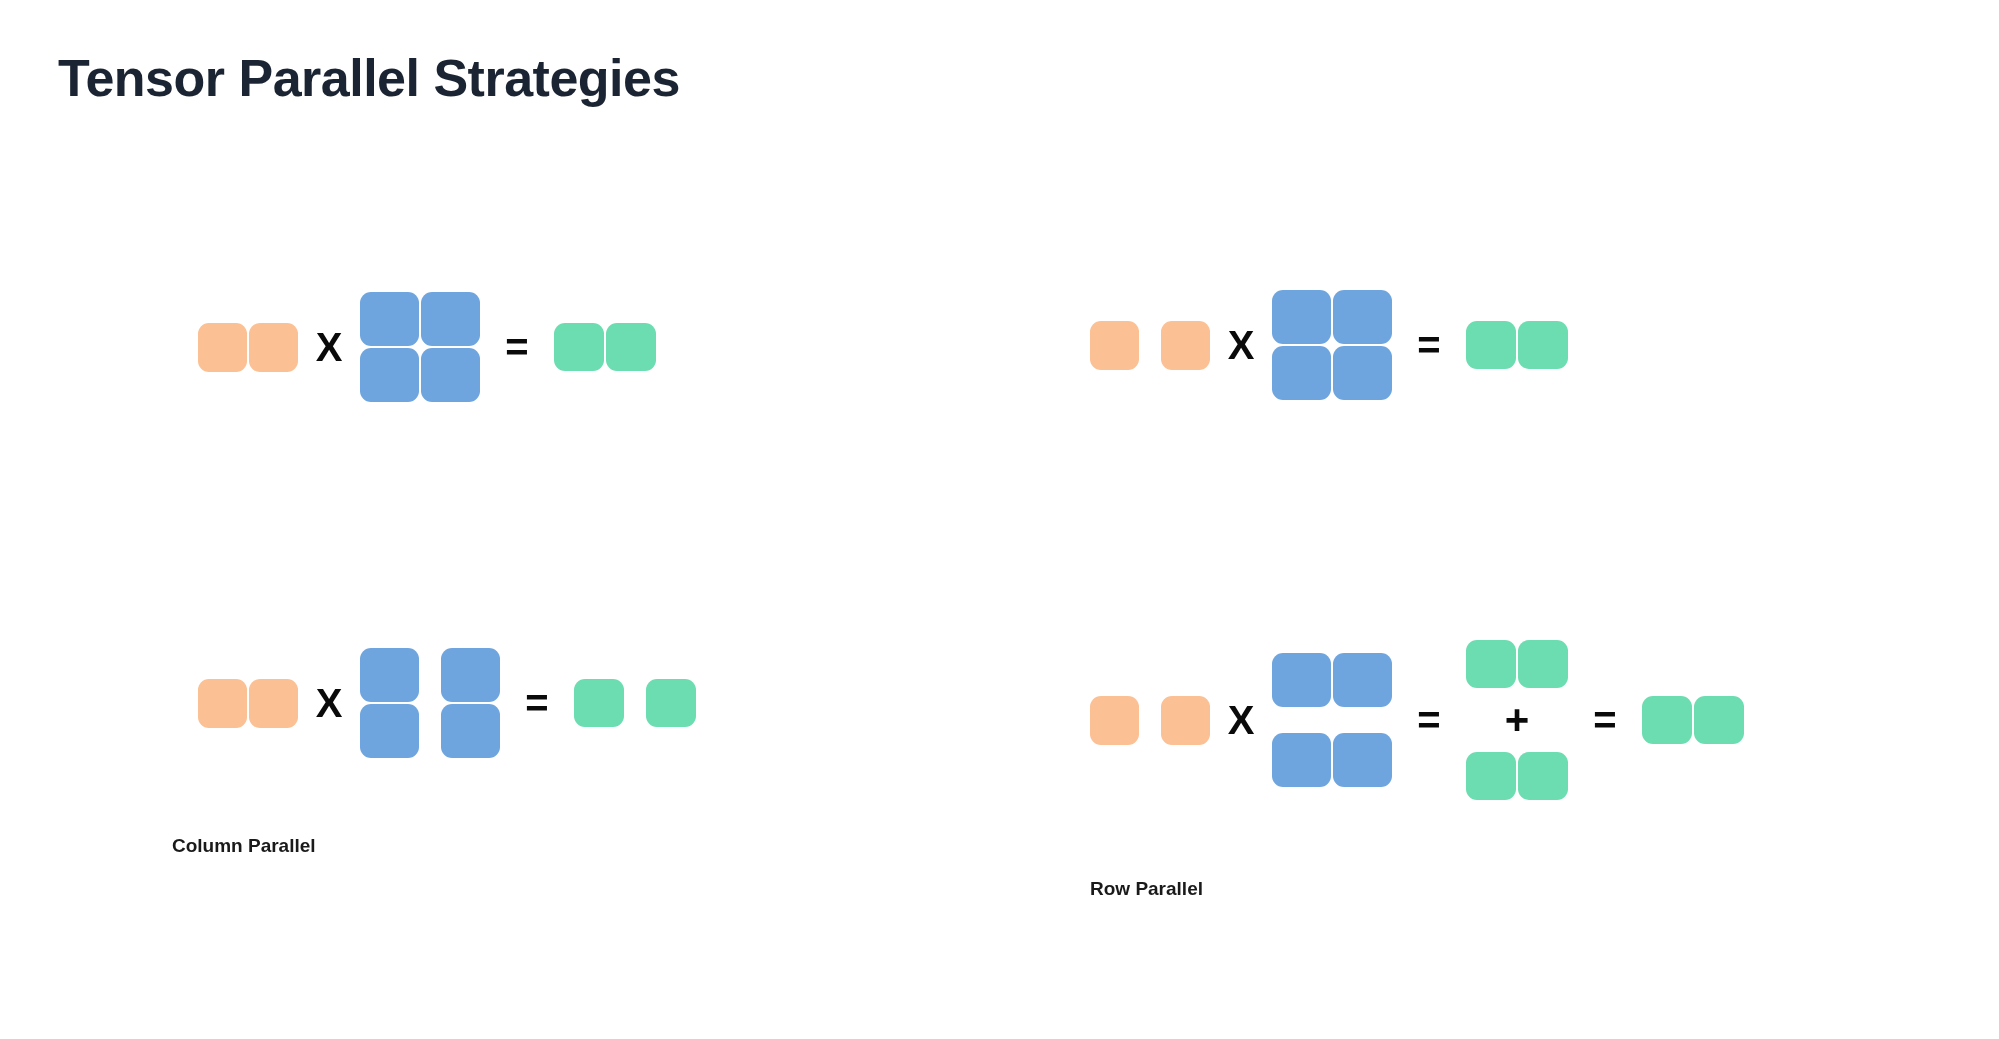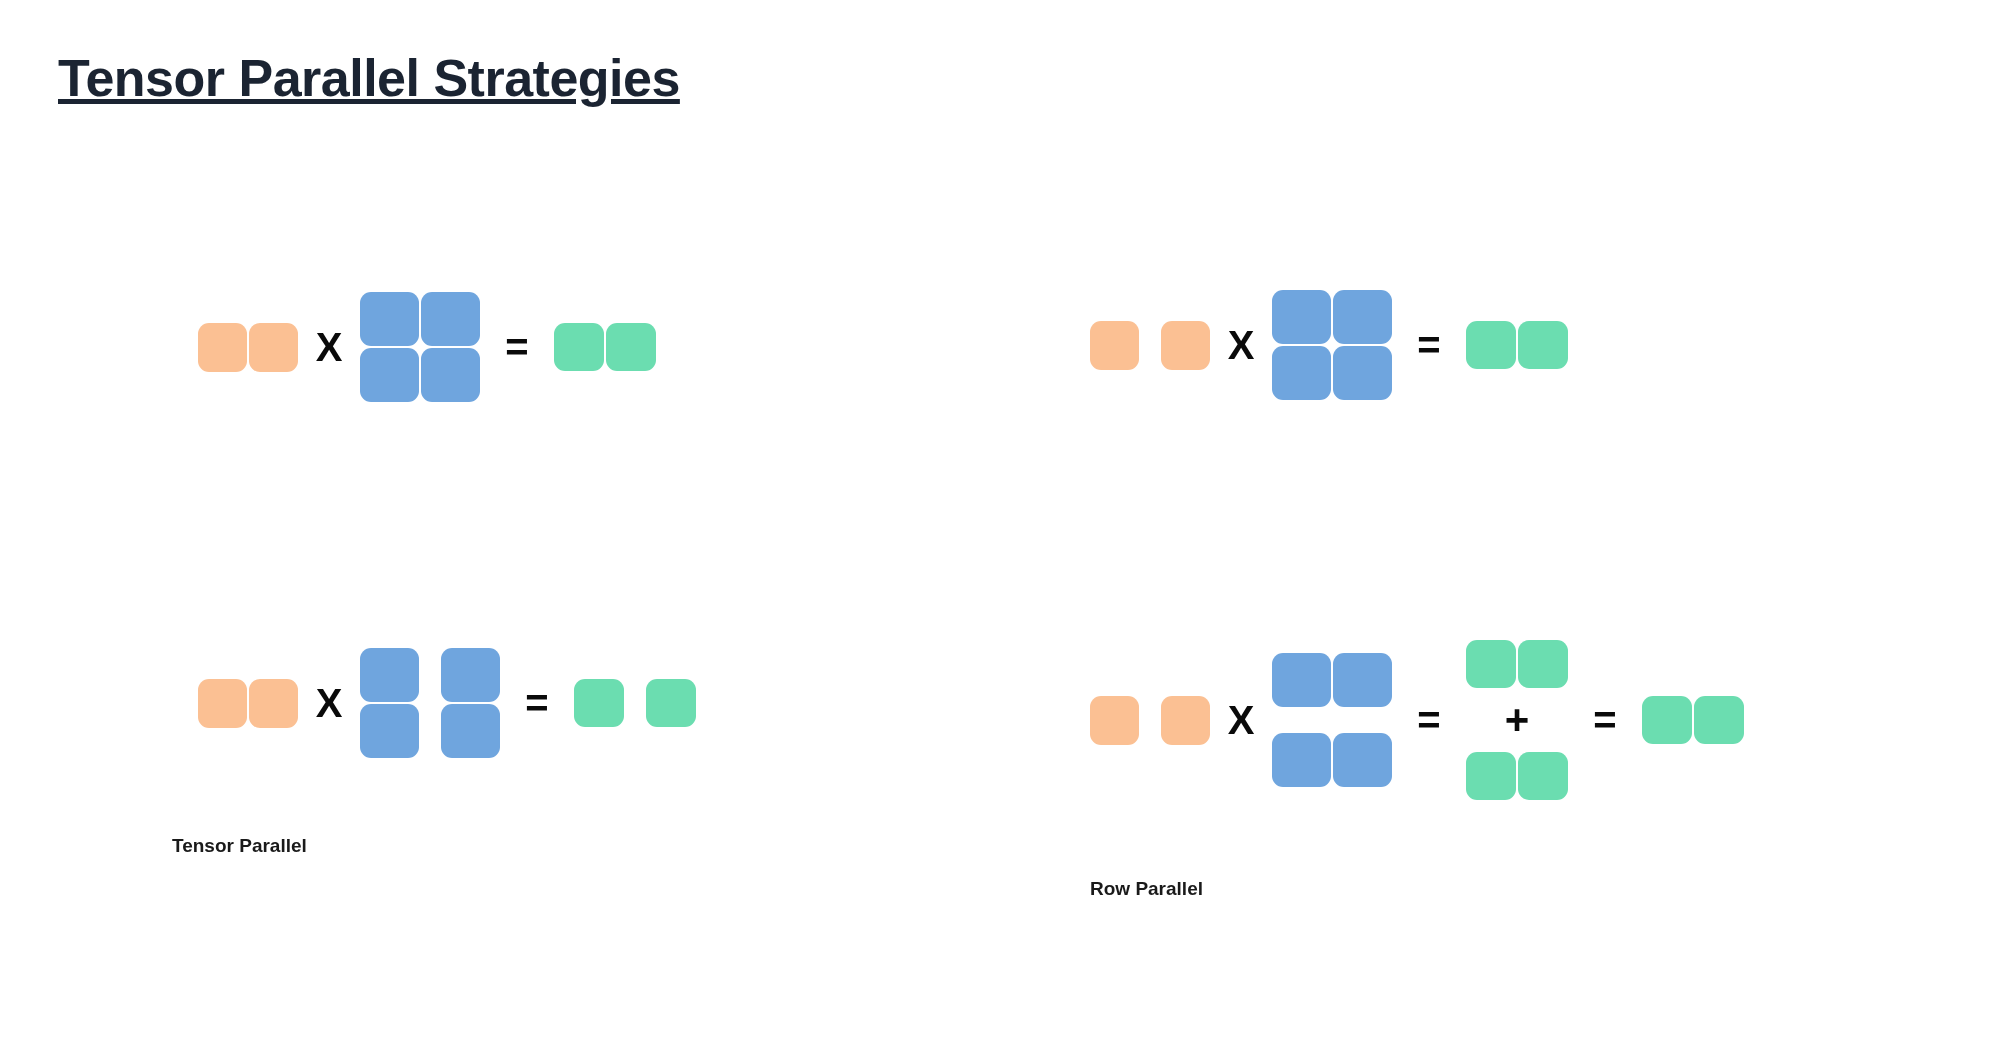--- a/index.html
+++ b/index.html
@@ -19,21 +19,20 @@
   
   #page-title {
     position: absolute;
     left: 58px;
     top: 48px;
     font-size: 52px;
     font-weight: bold;
     color: #1b2432;
     letter-spacing: -0.5px;
     white-space: nowrap;
-    text-decoration: underline;
   }
 
   
   .diagram {
     position: absolute;
     display: flex;
     align-items: center;
   }
   #diagram-full-left   { left: 198px;  top: 292px; }
   #diagram-column-par  { left: 198px;  top: 648px; }
@@ -158,21 +157,21 @@
   </div>
 
   <div class="op op-eq">=</div>
 
   <div class="row-group gap-split">
     <div class="cell green sz-green"></div>
     <div class="cell green sz-green"></div>
   </div>
 </div>
 
-<div class="strategy-label" id="label-column-parallel">Tensor Parallel</div>
+<div class="strategy-label" id="label-column-parallel">Column Parallel</div>
 
 <div class="diagram" id="diagram-full-right">
 
   <div class="row-group gap-split">
     <div class="cell orange sz-orange"></div>
     <div class="cell orange sz-orange"></div>
   </div>
 
   <div class="op op-x">X</div>
 

